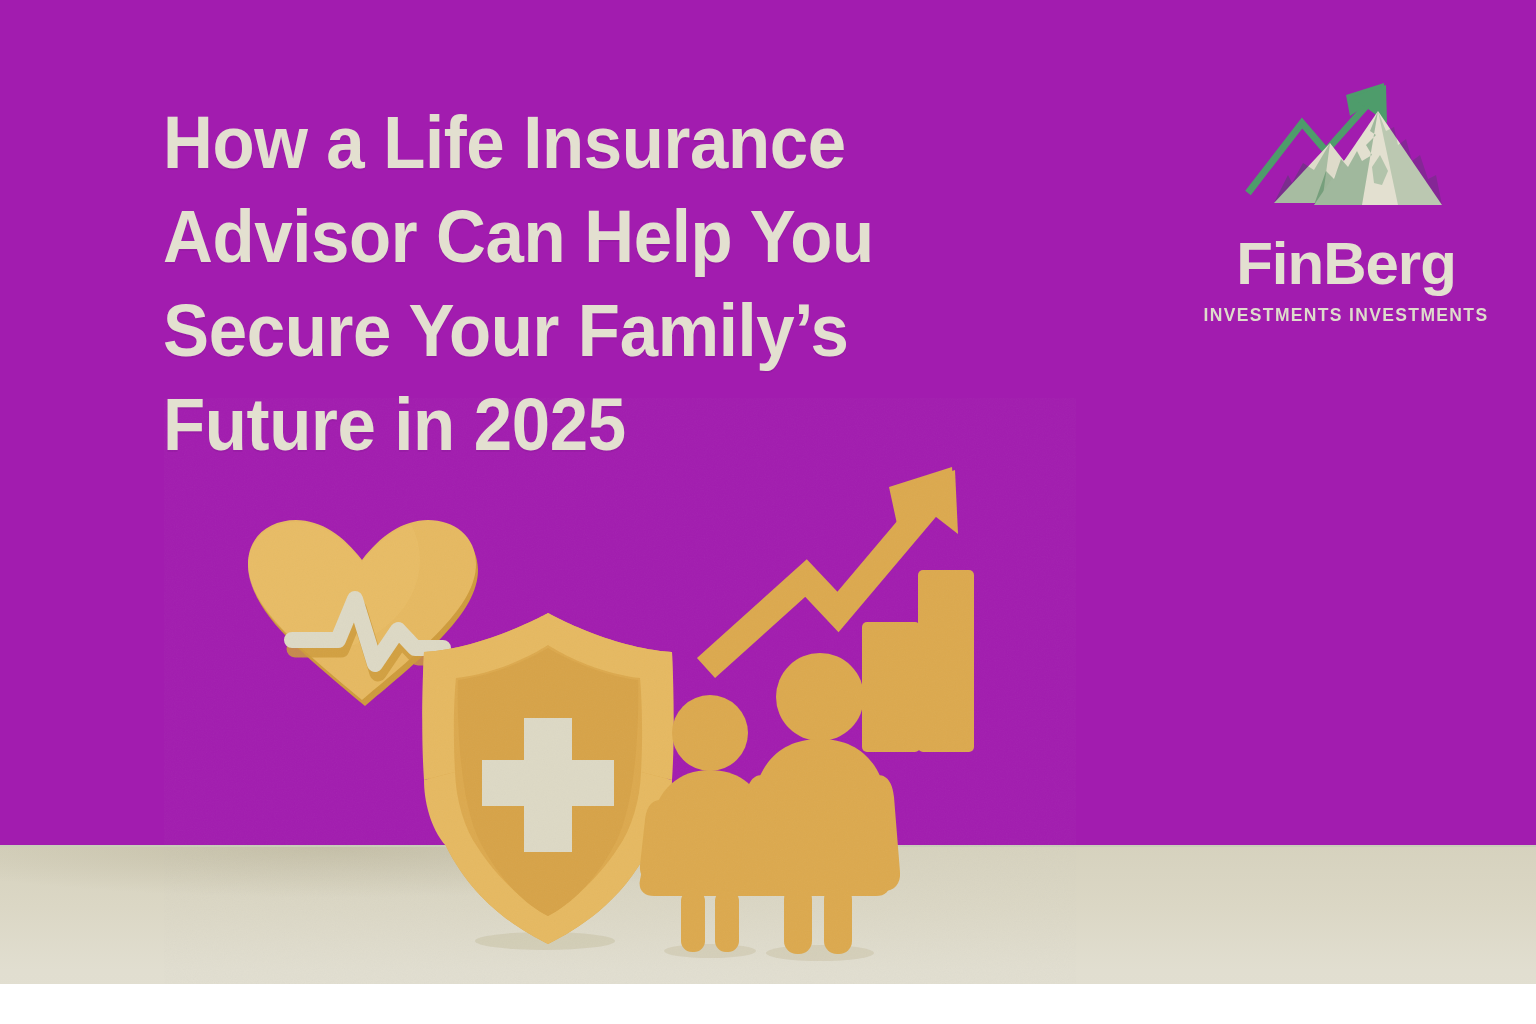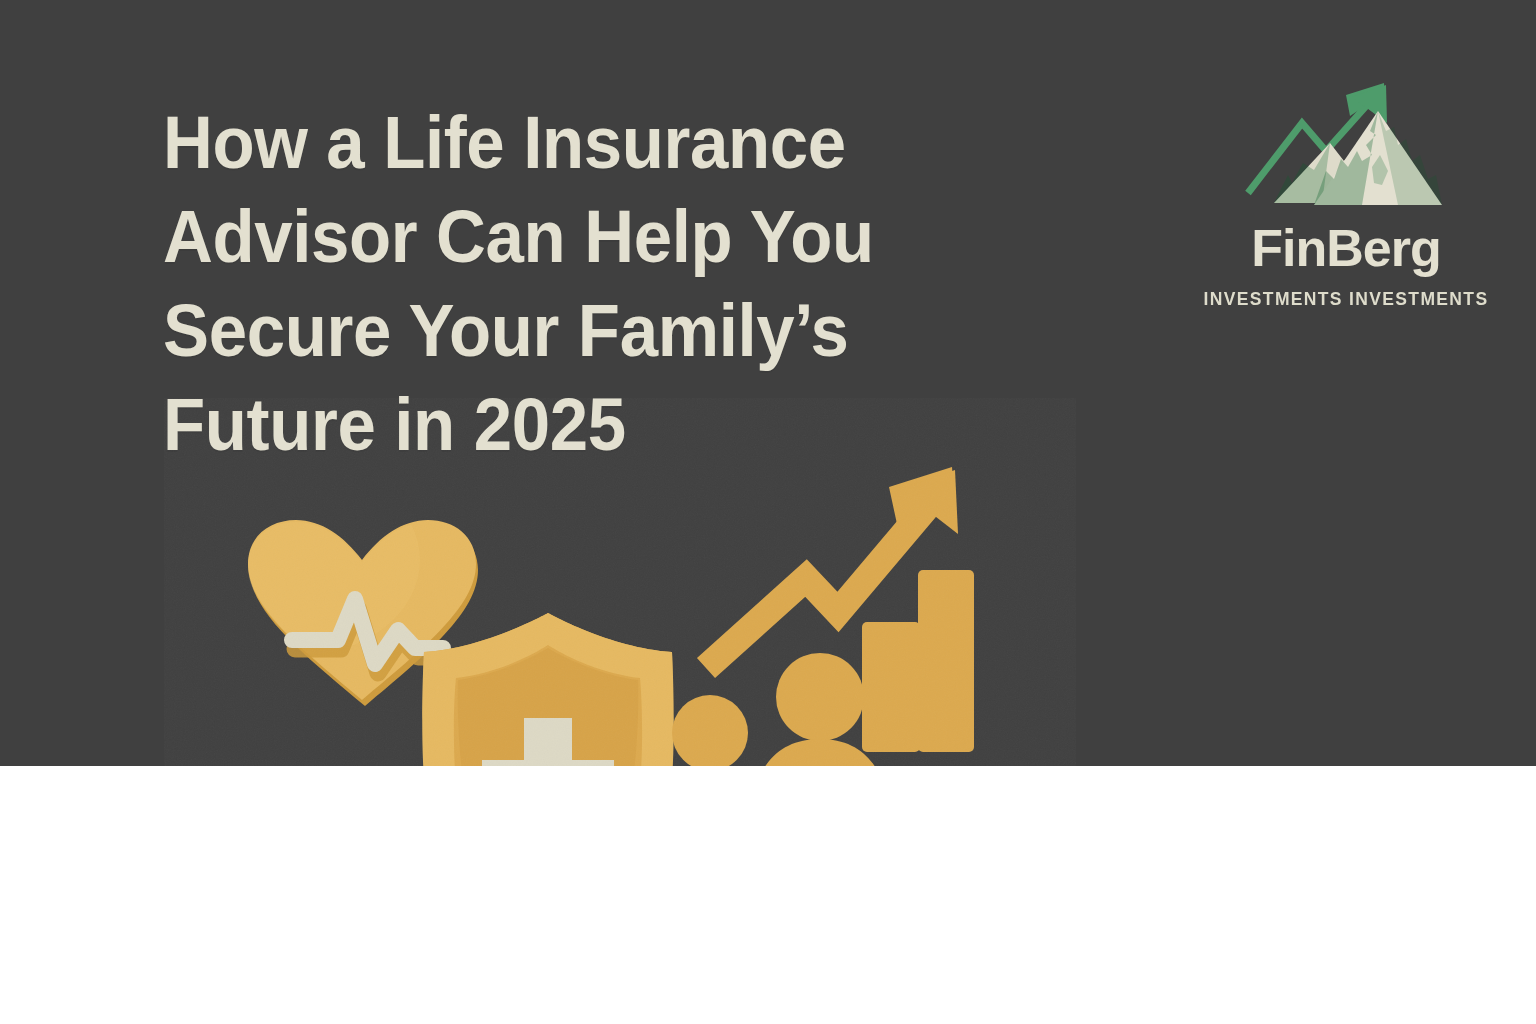--- a/index.html
+++ b/index.html
@@ -4,23 +4,23 @@
 <title>FinBerg Blog Banner</title>
 <style>
   html, body {
     margin: 0;
     padding: 0;
     background: #ffffff;
   }
   #banner {
     position: relative;
     width: 1536px;
-    height: 766px;
+    height: 984px;
     overflow: hidden;
-    background: #404040;
+    background: #a21caf;
     font-family: "Liberation Sans", sans-serif;
   }
 
   
   .ground {
     position: absolute;
     left: 0;
     top: 845px;
     width: 1536px;
     height: 179px;
@@ -65,25 +65,25 @@
   .logo {
     position: absolute;
     left: 1196px;
     top: 75px;
     width: 300px;
     text-align: center;
   }
   .logo-mark { width: 240px; height: 140px; display: block; margin: 0 auto; }
   .logo-word {
     color: #E3E0D0;
-    font-size: 52px;
+    font-size: 60px;
     font-weight: 700;
     letter-spacing: -1px;
     line-height: 62px;
-    margin-top: 2px;
+    margin-top: 18px;
   }
   .logo-tag {
     color: #DEDCCB;
     font-size: 17.5px;
     font-weight: 700;
     letter-spacing: 1.35px;
     margin-top: 10px;
   }
 
   

